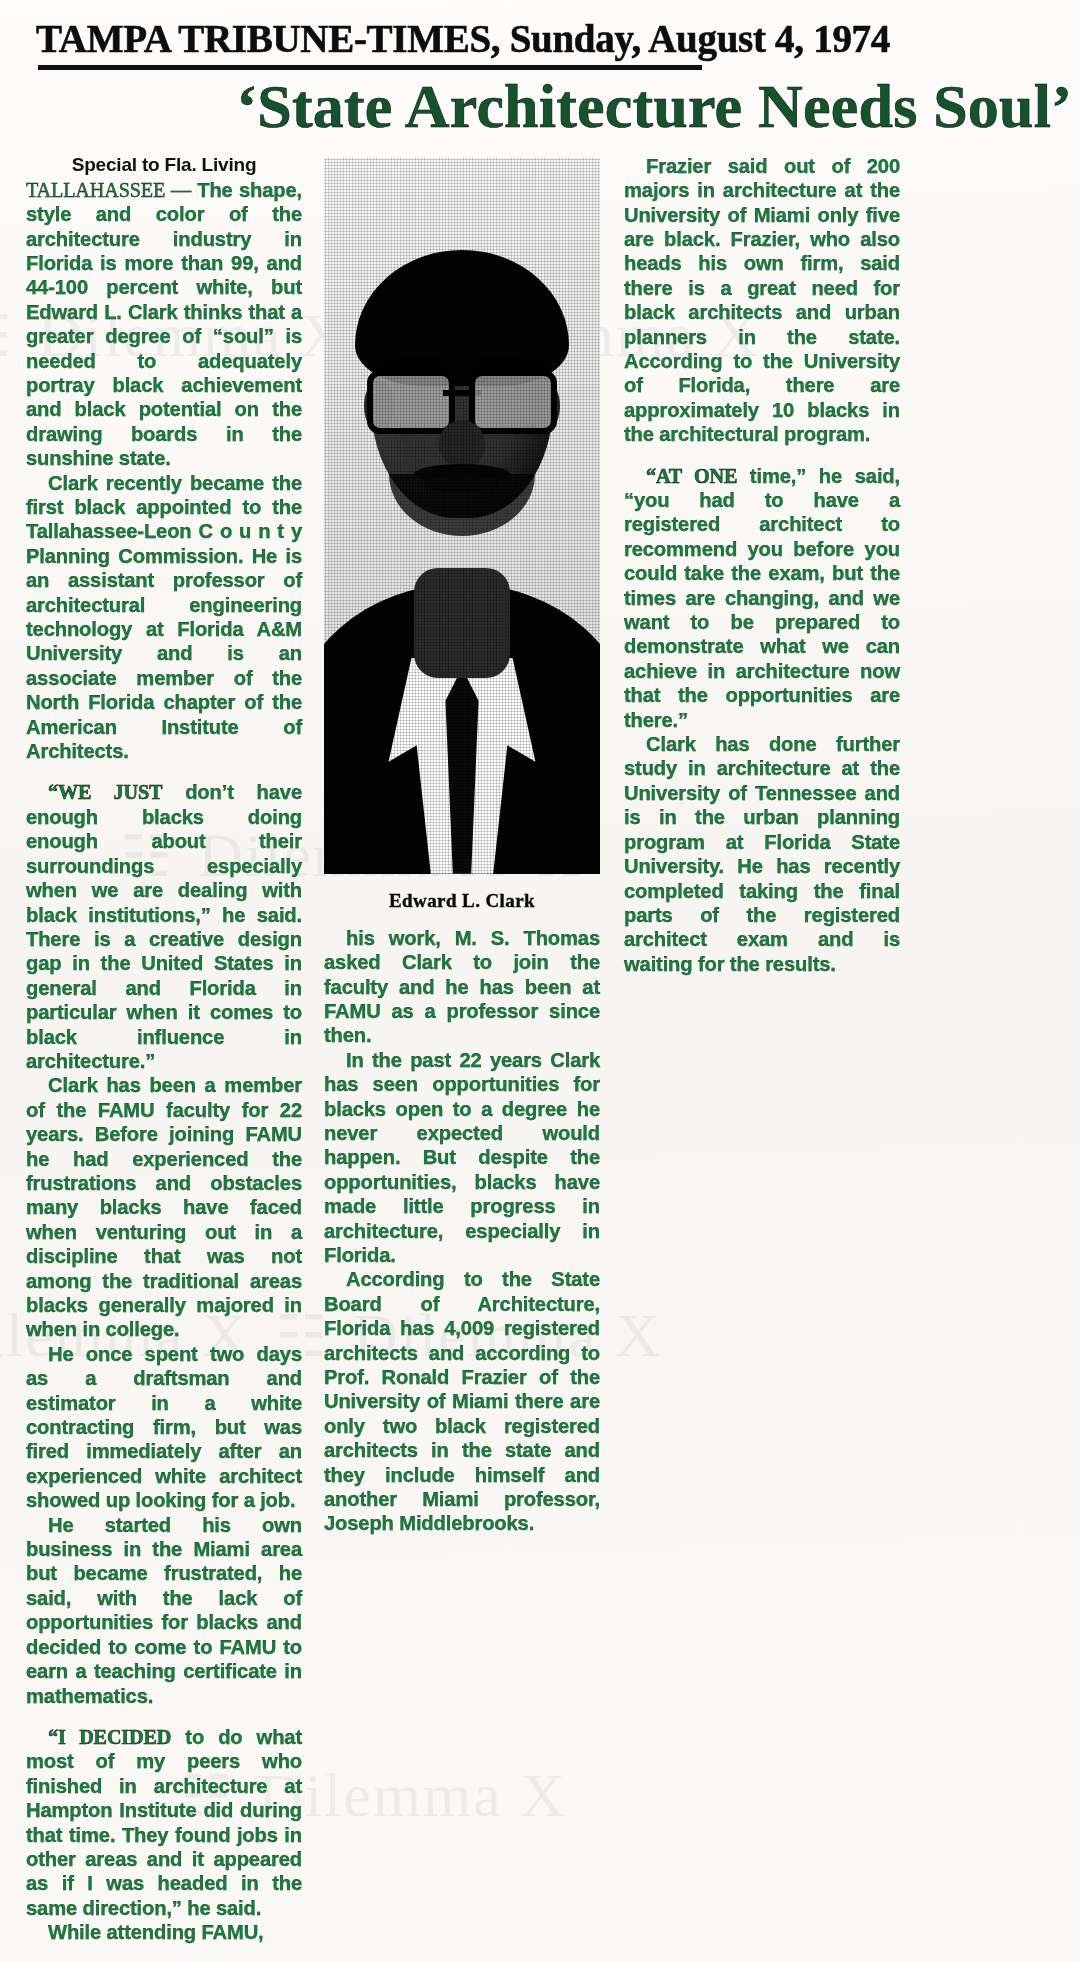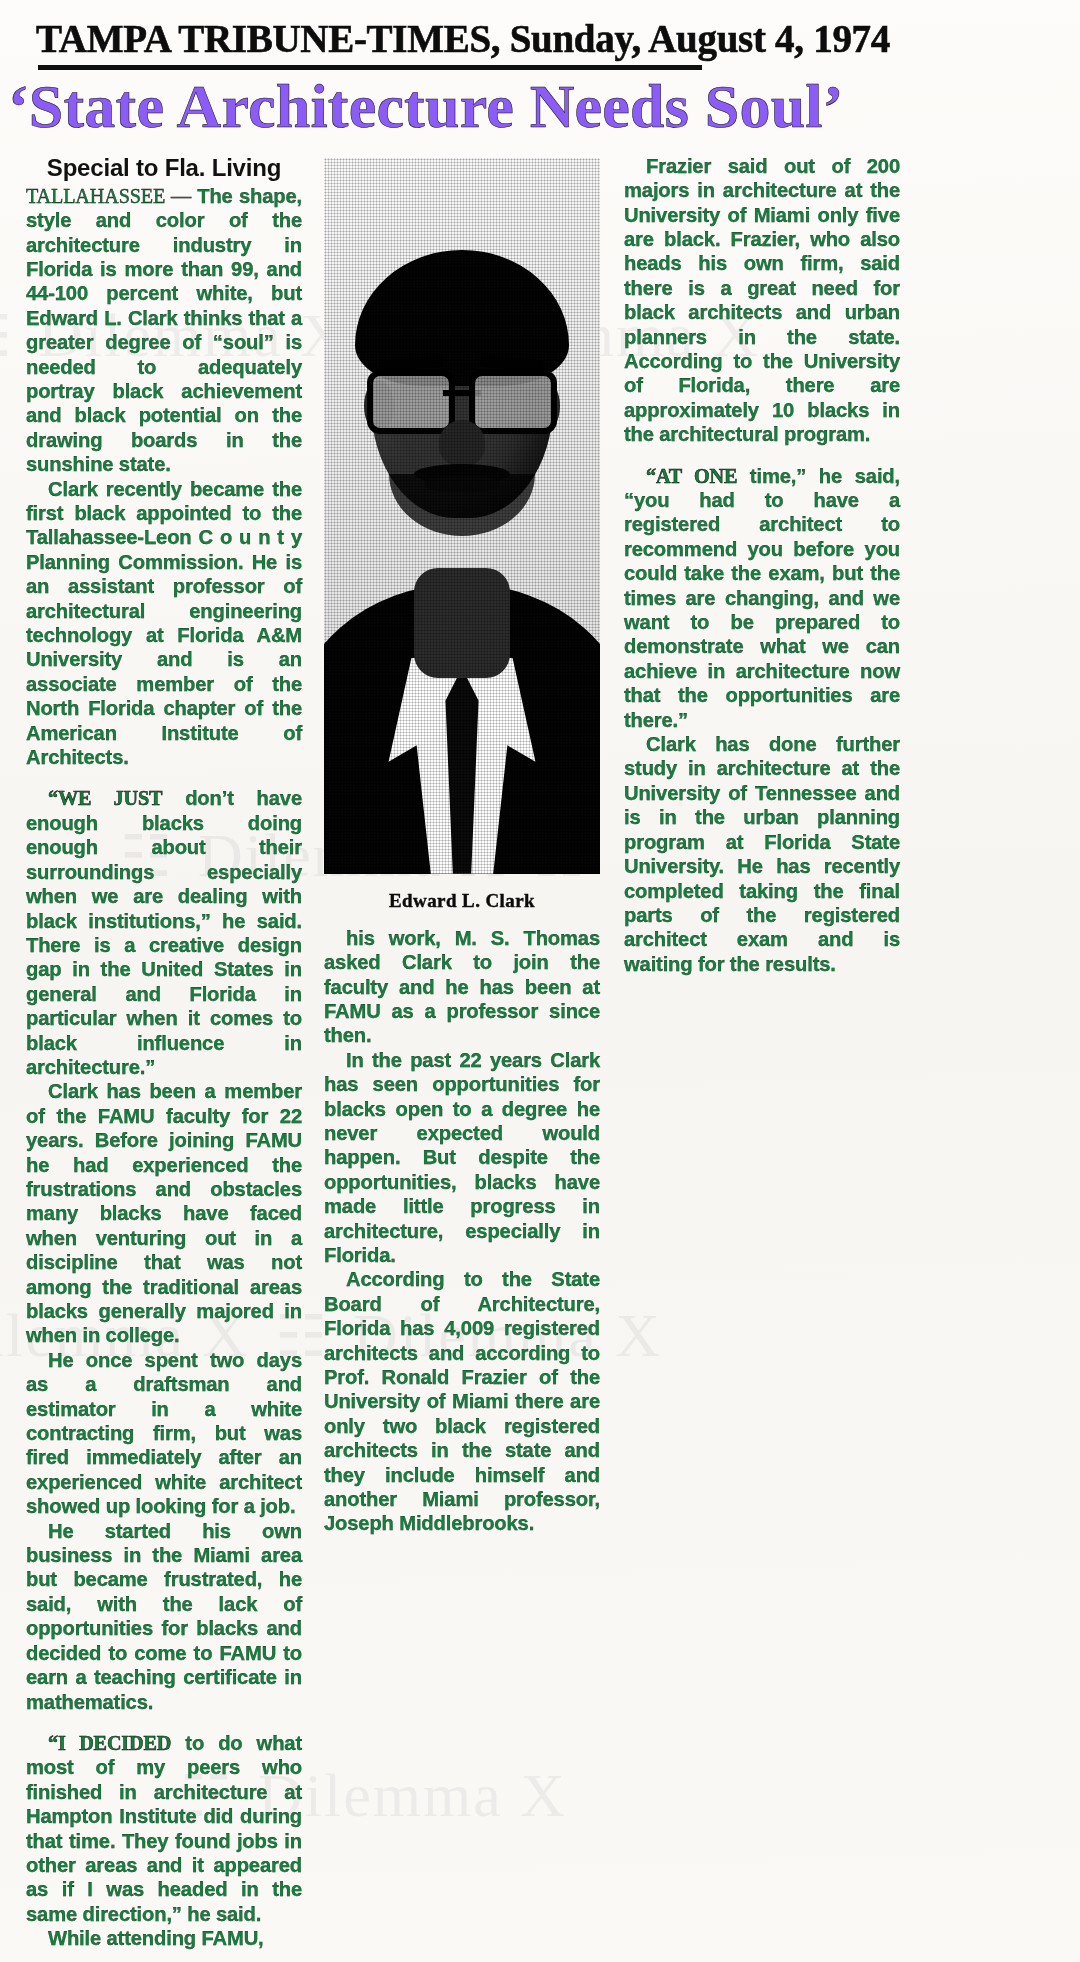--- a/index.html
+++ b/index.html
@@ -86,22 +86,22 @@
     margin: 4px 0 0 2px;
     width: 664px;
     height: 5px;
     background: #101010;
   }
 
   .headline {
     font-family: "Liberation Serif", serif;
     font-size: 62px;
     font-weight: bold;
-    color: #8b5cf6;
-    text-align: left;
+    color: #14532d;
+    text-align: right;
     letter-spacing: 0.2px;
     margin: 4px 0 0 0;
     padding: 0 8px;
     line-height: 1.06;
     -webkit-text-stroke: 0.5px #080808;
   }
 
   
   .columns {
     display: flex;
@@ -112,21 +112,21 @@
   .col {
     width: 276px;
     flex: 0 0 276px;
   }
   .col-mid { margin-left: 22px; }
   .col-right { margin-left: 24px; }
 
   .kicker {
     font-family: "Liberation Sans", sans-serif;
     font-weight: bold;
-    font-size: 24px;
+    font-size: 19px;
     color: #111;
     text-align: center;
     margin-bottom: 2px;
     letter-spacing: -0.2px;
   }
 
   p.body {
     font-family: "Liberation Sans", sans-serif;
     font-weight: bold;
     font-size: 20.2px;

